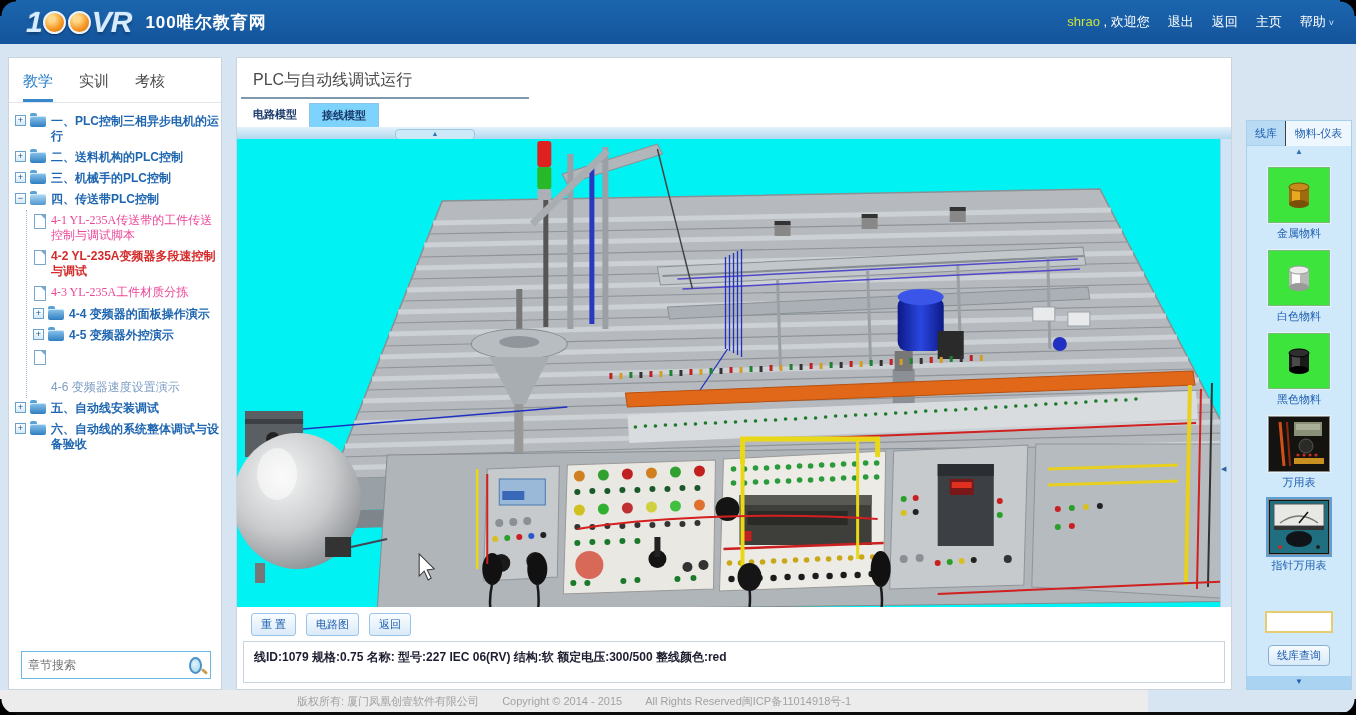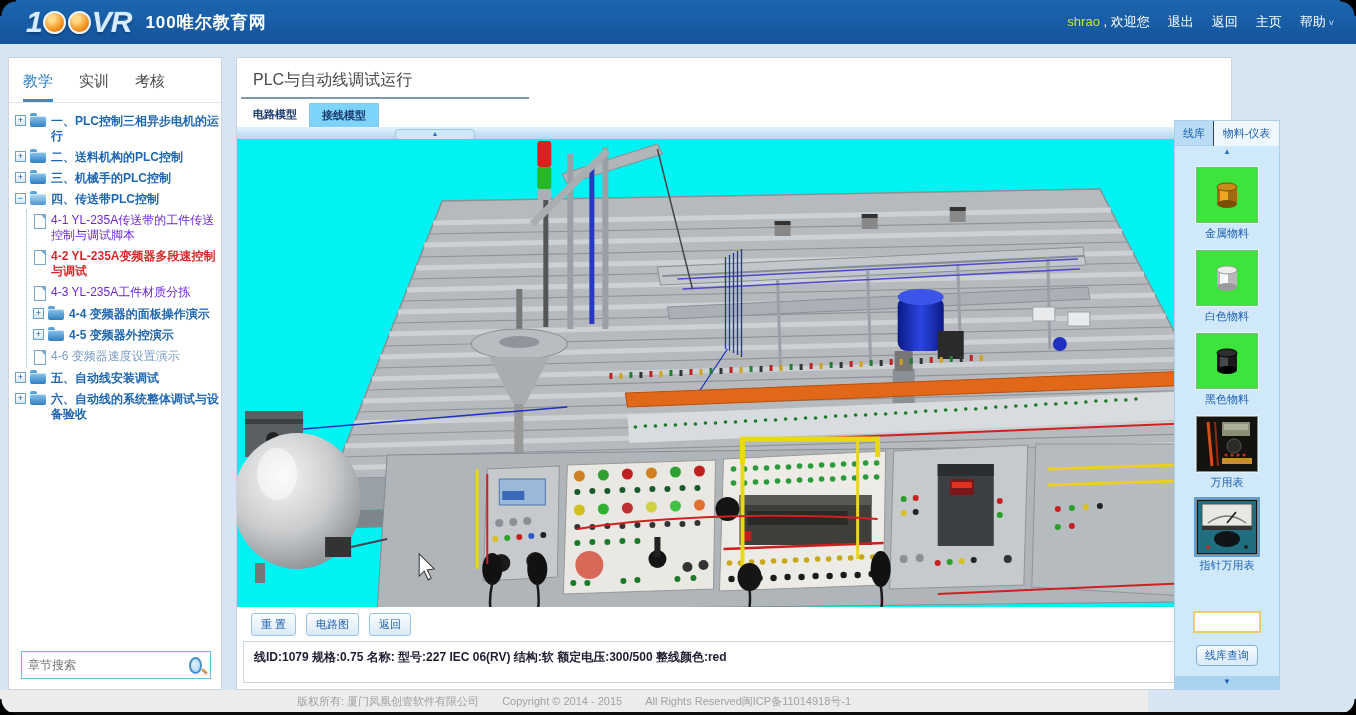--- a/index.html
+++ b/index.html
@@ -39,22 +39,22 @@
   .fold{flex:0 0 16px;height:11px;margin:2px 5px 0 0;border-radius:2px;position:relative;
        background:linear-gradient(#8cc6ec,#2f7ec0);box-shadow:inset 0 1px 0 #cfe9fa;}
   .fold::before{content:"";position:absolute;left:0;top:-3px;width:7px;height:3px;
        background:#5aa2d6;border-radius:2px 2px 0 0;}
   .fold.open{background:linear-gradient(#b4dcf4,#4f96d0);}
   .doc{flex:0 0 10px;height:13px;margin:1px 5px 0 1px;background:#fdfeff;
        border:1px solid #7aa8cc;position:relative;}
   .doc::before{content:"";position:absolute;right:-1px;top:-1px;border:3px solid #7aa8cc;
        border-left-color:transparent;border-bottom-color:transparent;}
   .tlabel{color:#1f66b0;font-weight:bold;}
-  .tlabel.lite{color:#6d28d9;font-weight:normal;}
-  .tlabel.muted{color:#7b9cc4;font-weight:normal;}
+  .tlabel.lite{color:#ec4899;font-weight:normal;font-family:Liberation Serif, serif;}
+  .tlabel.muted{color:#7b9cc4;font-weight:normal;margin-top:31px;}
   .tlabel.sel{color:#d42a2a;}
   .kids{margin-left:11px;border-left:1px dotted #9cbede;padding-left:6px;}
   .searchwrap{position:absolute;left:12px;bottom:10px;width:188px;height:26px;
        border:1px solid #6cbbe4;background:#fff;display:flex;align-items:center;}
   .searchwrap input{flex:1;border:0;outline:0;font-size:12px;padding:0 6px;color:#444;
        font-family:inherit;background:transparent;}
   .mag{width:13px;height:13px;border:2px solid #4a90c8;border-radius:50%;margin-right:8px;
        position:relative;background:radial-gradient(circle at 40% 40%,#dff2fc,#9fd4ee);}
   .mag::after{content:"";position:absolute;left:10px;top:11px;width:7px;height:3px;
        background:#c8a050;transform:rotate(40deg);border-radius:2px;}
@@ -76,21 +76,21 @@
   .viewport svg{display:block;width:100%;height:100%;}
   .vside{width:10px;background:#cfe4f6;border-left:1px solid #aacde8;position:relative;cursor:pointer;}
   .vside span{position:absolute;top:326px;left:0px;font-size:7px;color:#2f5f9e;}
   .toolbar{display:flex;gap:10px;padding:6px 0 5px 14px;align-items:center;}
   .tbtn{font-size:11px;color:#2060b0;background:linear-gradient(#fafdff,#d9eaf8);
        border:1px solid #9cc3e8;border-radius:3px;padding:3px 9px;cursor:pointer;text-align:center;}
   .statusbox{flex:1;margin:0 6px 6px 6px;border:1px solid #c8d4de;background:#fff;
        font-size:12px;font-weight:bold;color:#1d1d30;padding:7px 10px;box-sizing:border-box;}
 
   
-  .rpanel{position:absolute;left:1174px;top:120px;width:106px;height:570px;
+  .rpanel{position:absolute;left:1246px;top:120px;width:106px;height:570px;
        background:#cfe9fb;border:1px solid #a8d0ec;box-sizing:border-box;
        display:flex;flex-direction:column;align-items:center;}
   .rtabs{display:flex;width:100%;height:25px;font-size:11px;color:#2060b0;}
   .rtab{flex:0 0 38px;text-align:center;line-height:25px;cursor:pointer;background:#b9dcf4;
        border-bottom:1px solid #a8d0ec;}
   .rtab.act{flex:1;background:#eef7fe;border-bottom:0;border-left:1px solid #404040;}
   .rarrow{font-size:8px;color:#2f6fb8;line-height:12px;cursor:pointer;}
   .ritem{display:flex;flex-direction:column;align-items:center;margin-top:9px;cursor:pointer;}
   .rbox{width:60px;height:54px;border:1px solid #7db87d;background:#3ce43c;
        display:flex;align-items:center;justify-content:center;box-shadow:0 0 0 1px #e4f2fc;}

